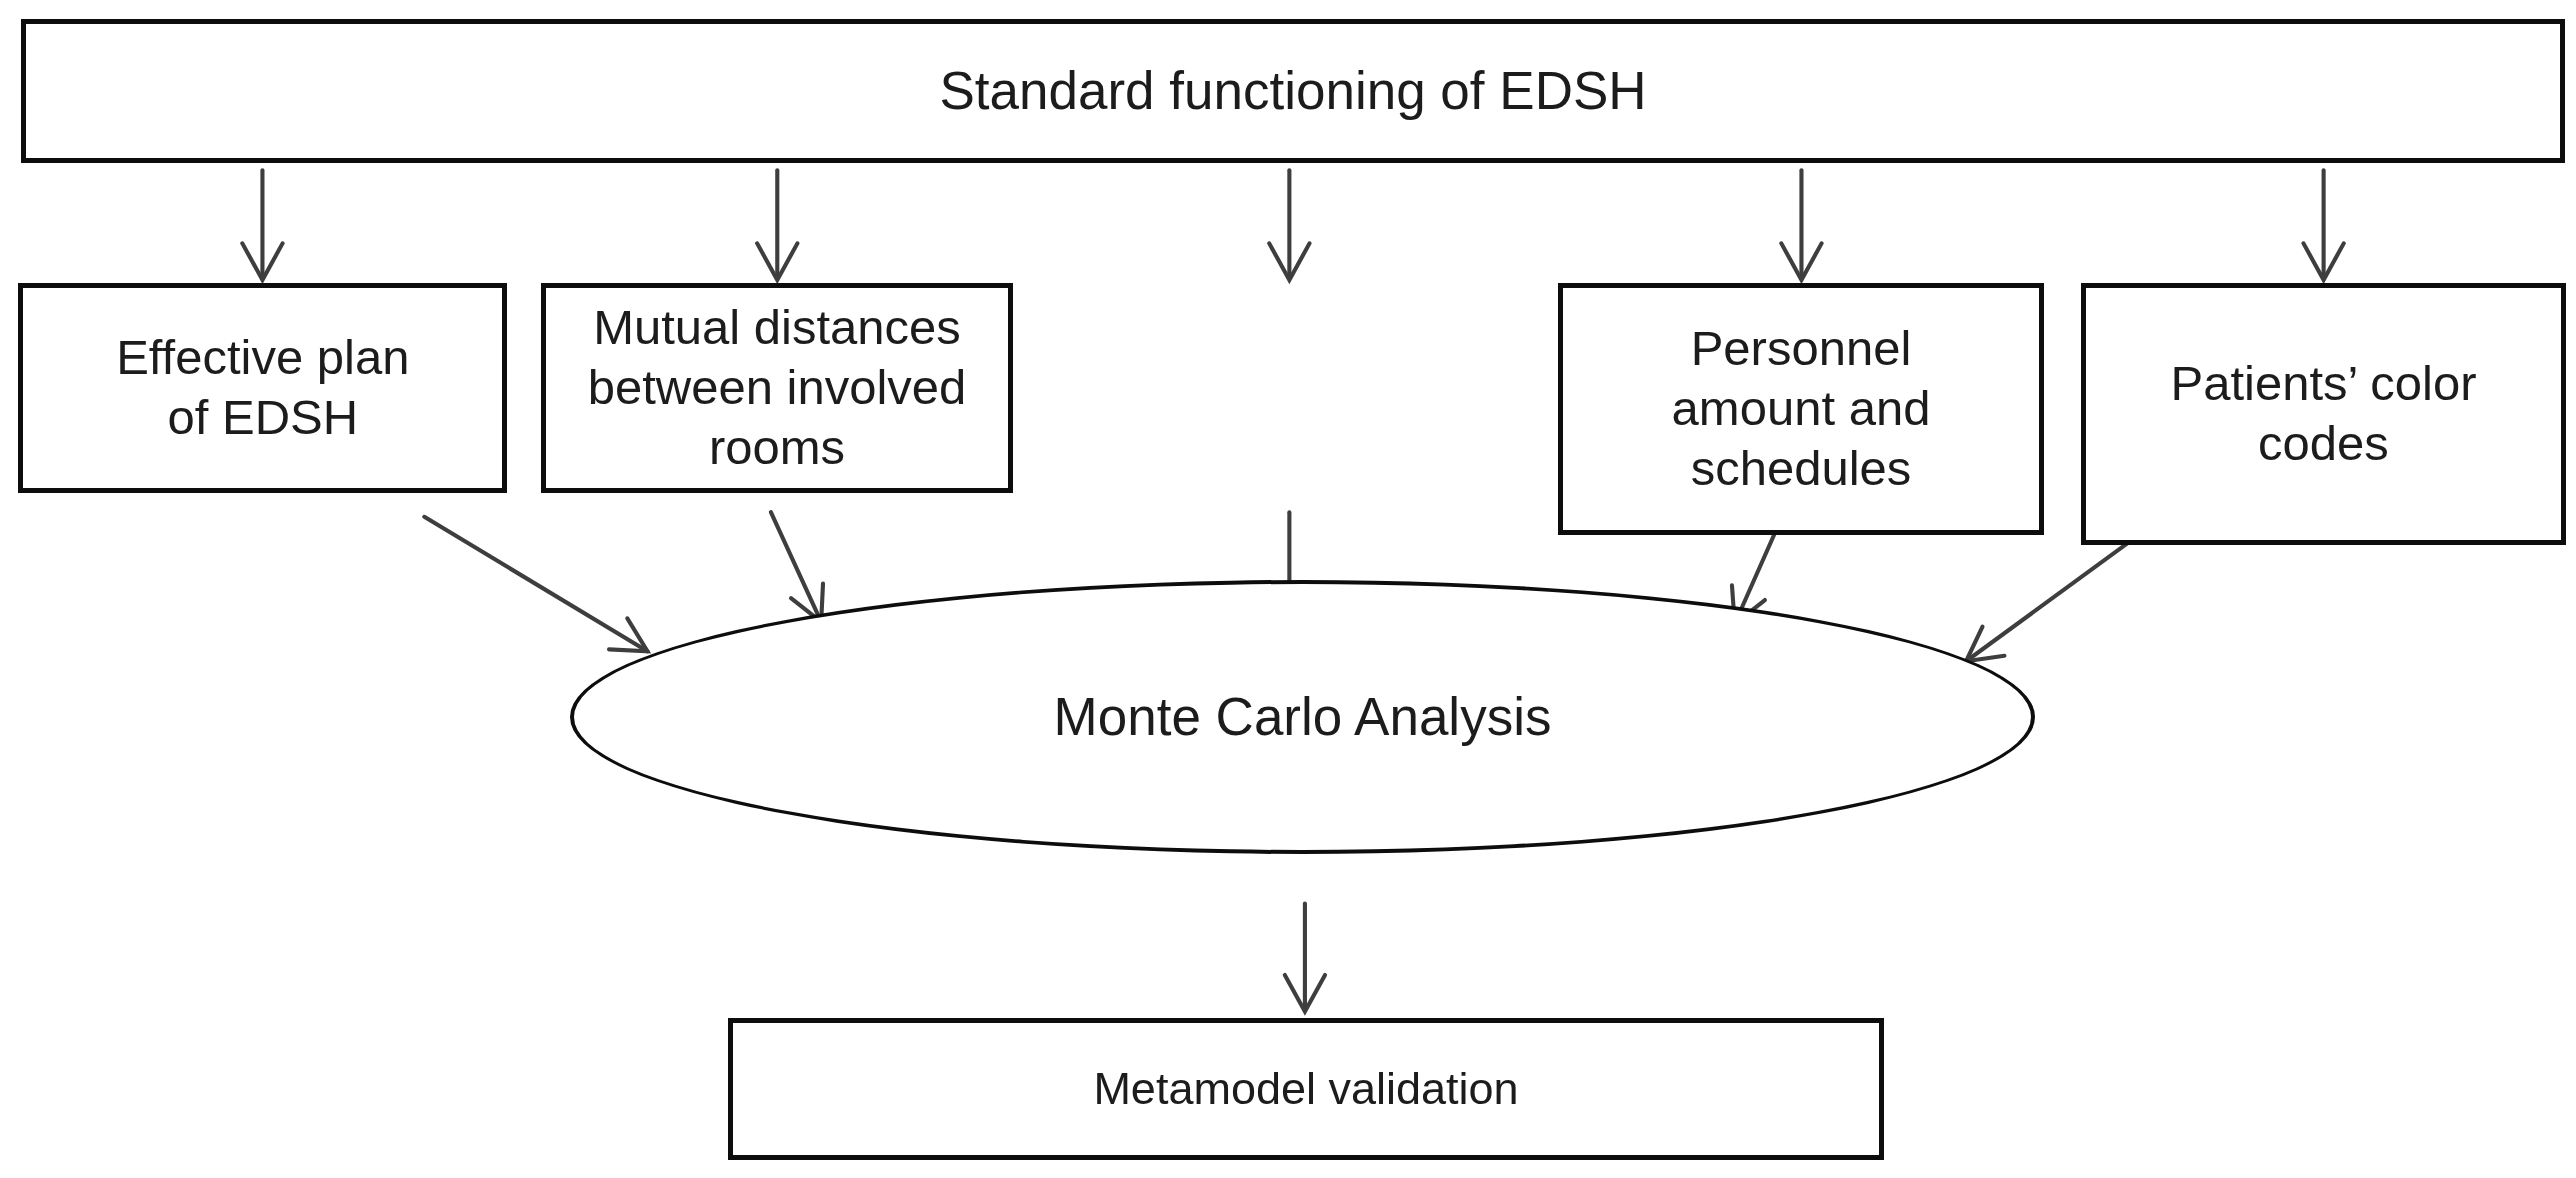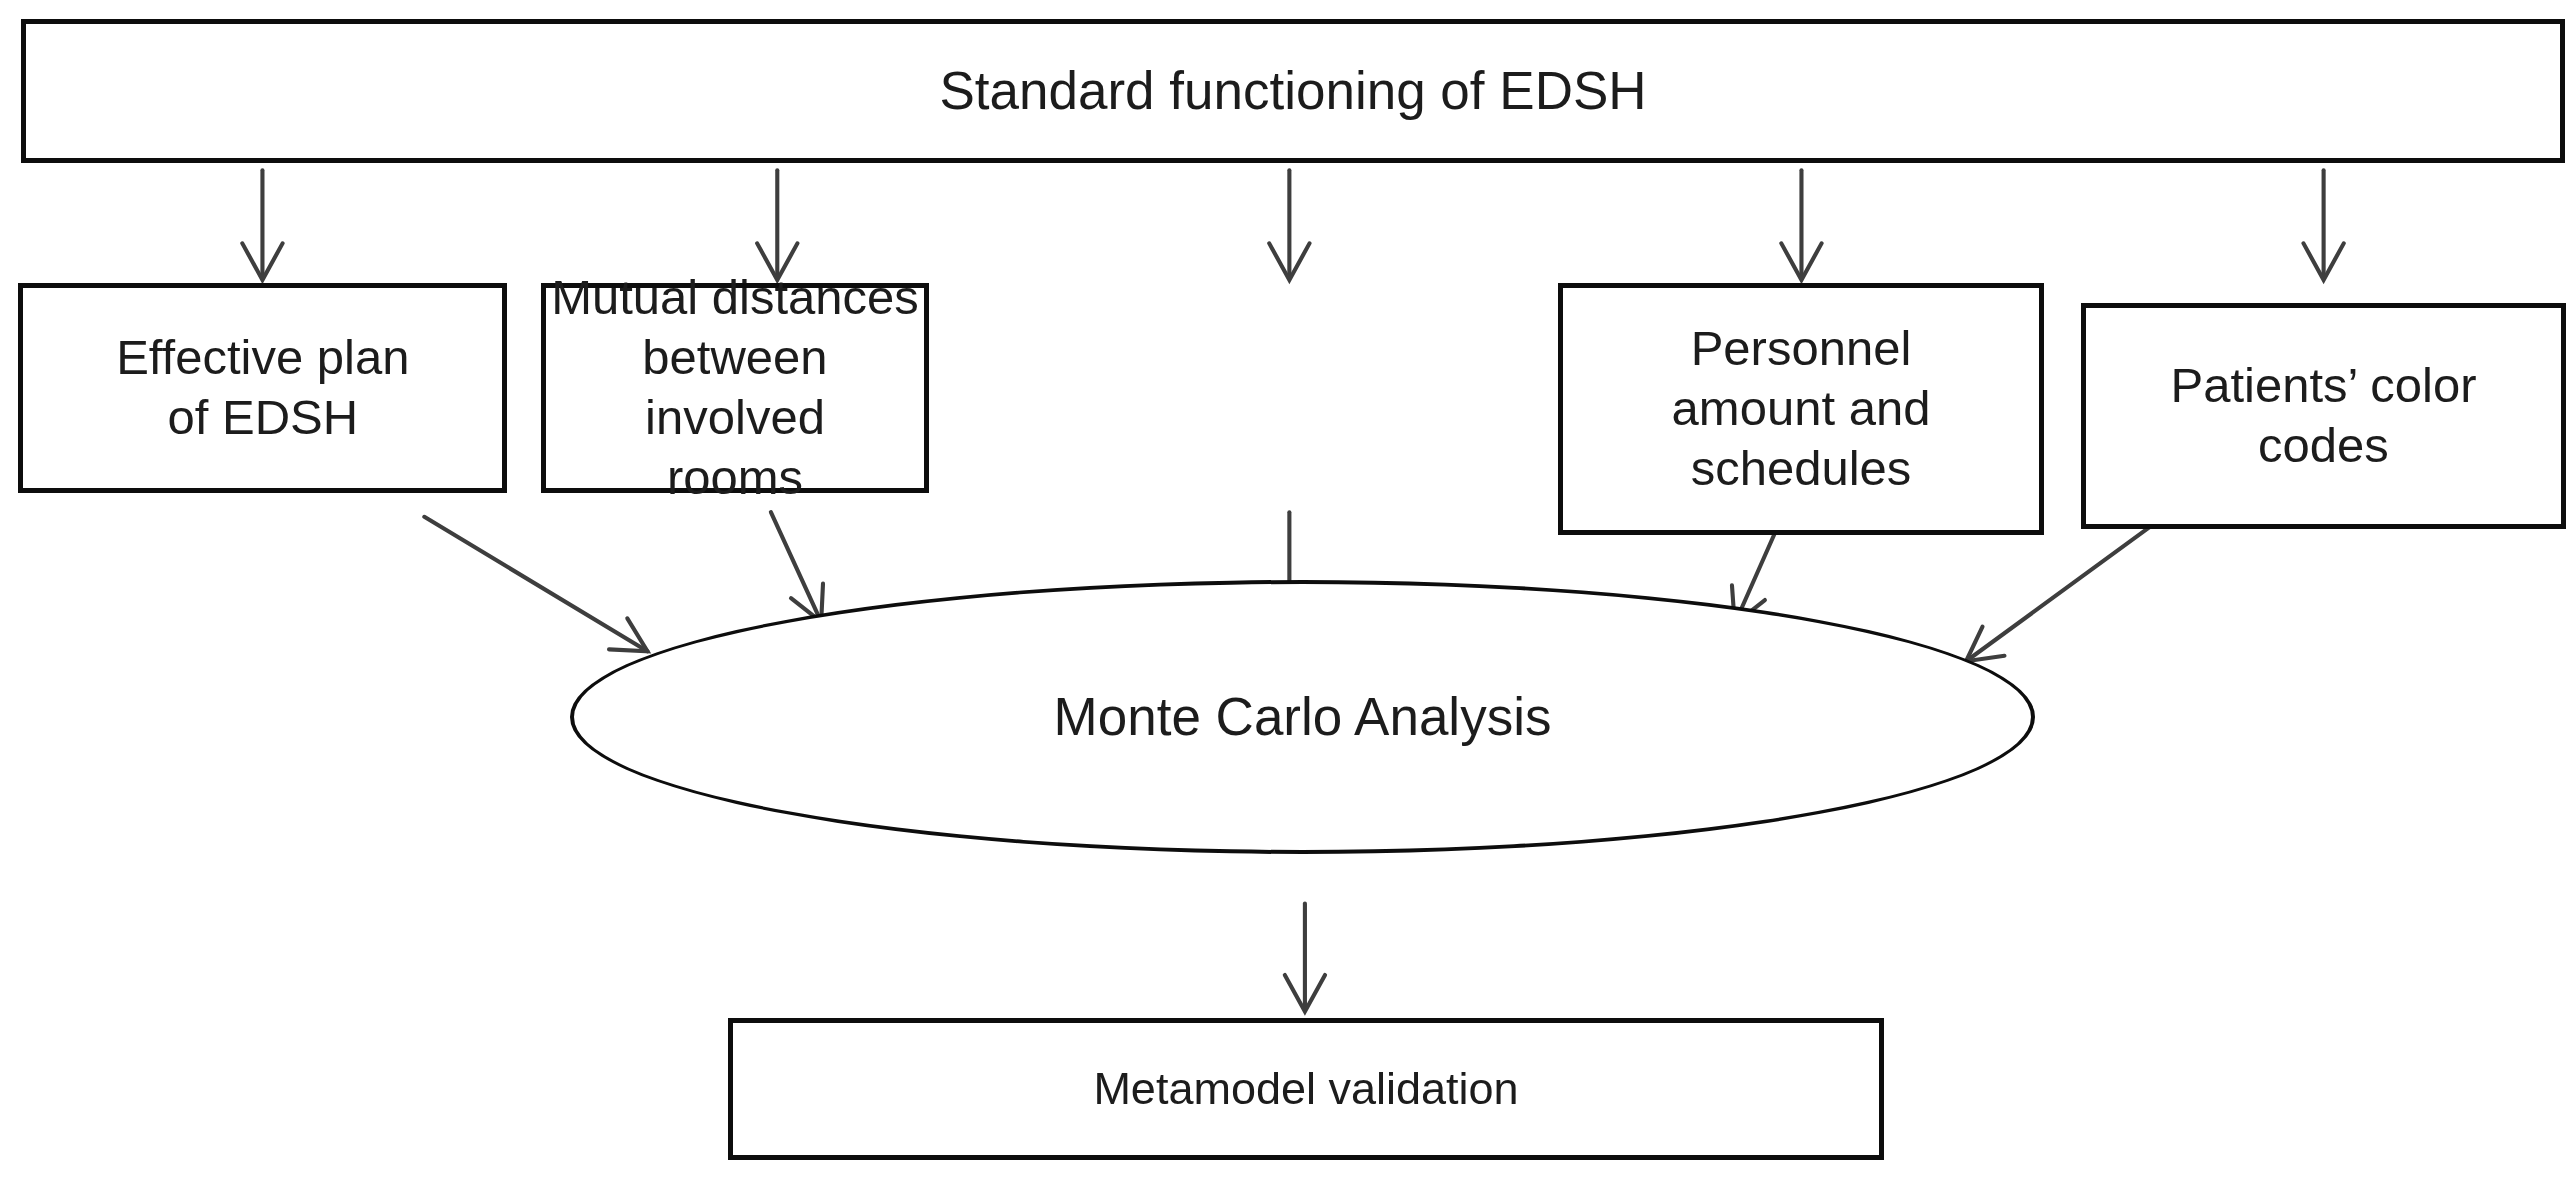--- a/index.html
+++ b/index.html
@@ -26,24 +26,24 @@
     justify-content: center;
     text-align: center;
   }
   .node .label {
     white-space: pre-line;
     line-height: 1.22;
     color: var(--c-text, #1c1c1c);
   }
   .rect-top    { left: 21px;   top: 19px;   width: 2544px; height: 144px; }
   .rect-plan   { left: 18.3px;   top: 283px;  width: 489px;  height: 210px; }
-  .rect-dist   { left: 541px;  top: 283px;  width: 388px;  height: 210px; }
+  .rect-dist   { left: 541px;  top: 283px;  width: 472px;  height: 210px; }
   .rect-arr    { left: 1044px; top: 283px;  width: 490px;  height: 210px; }
   .rect-pers   { left: 1558px; top: 283px;  width: 486px;  height: 252px; }
-  .rect-codes  { left: 2081px; top: 283px;  width: 485px;  height: 226px; margin-top: 20px; }
+  .rect-codes  { left: 2081px; top: 283px;  width: 485px;  height: 262px; }
   .ellipse-mc  { left: 570px;  top: 580px;  width: 1465px; height: 274px;
                  border-width: 4.6px; border-radius: 50%; }
   .rect-valid  { left: 728px;  top: 1018px; width: 1156px; height: 142px; }
 
   .fs-big    { font-size: 53px; }
   .fs-box    { font-size: 49px; }
   .fs-bottom { font-size: 45px; }
 
   #arrows {
     position: absolute;

